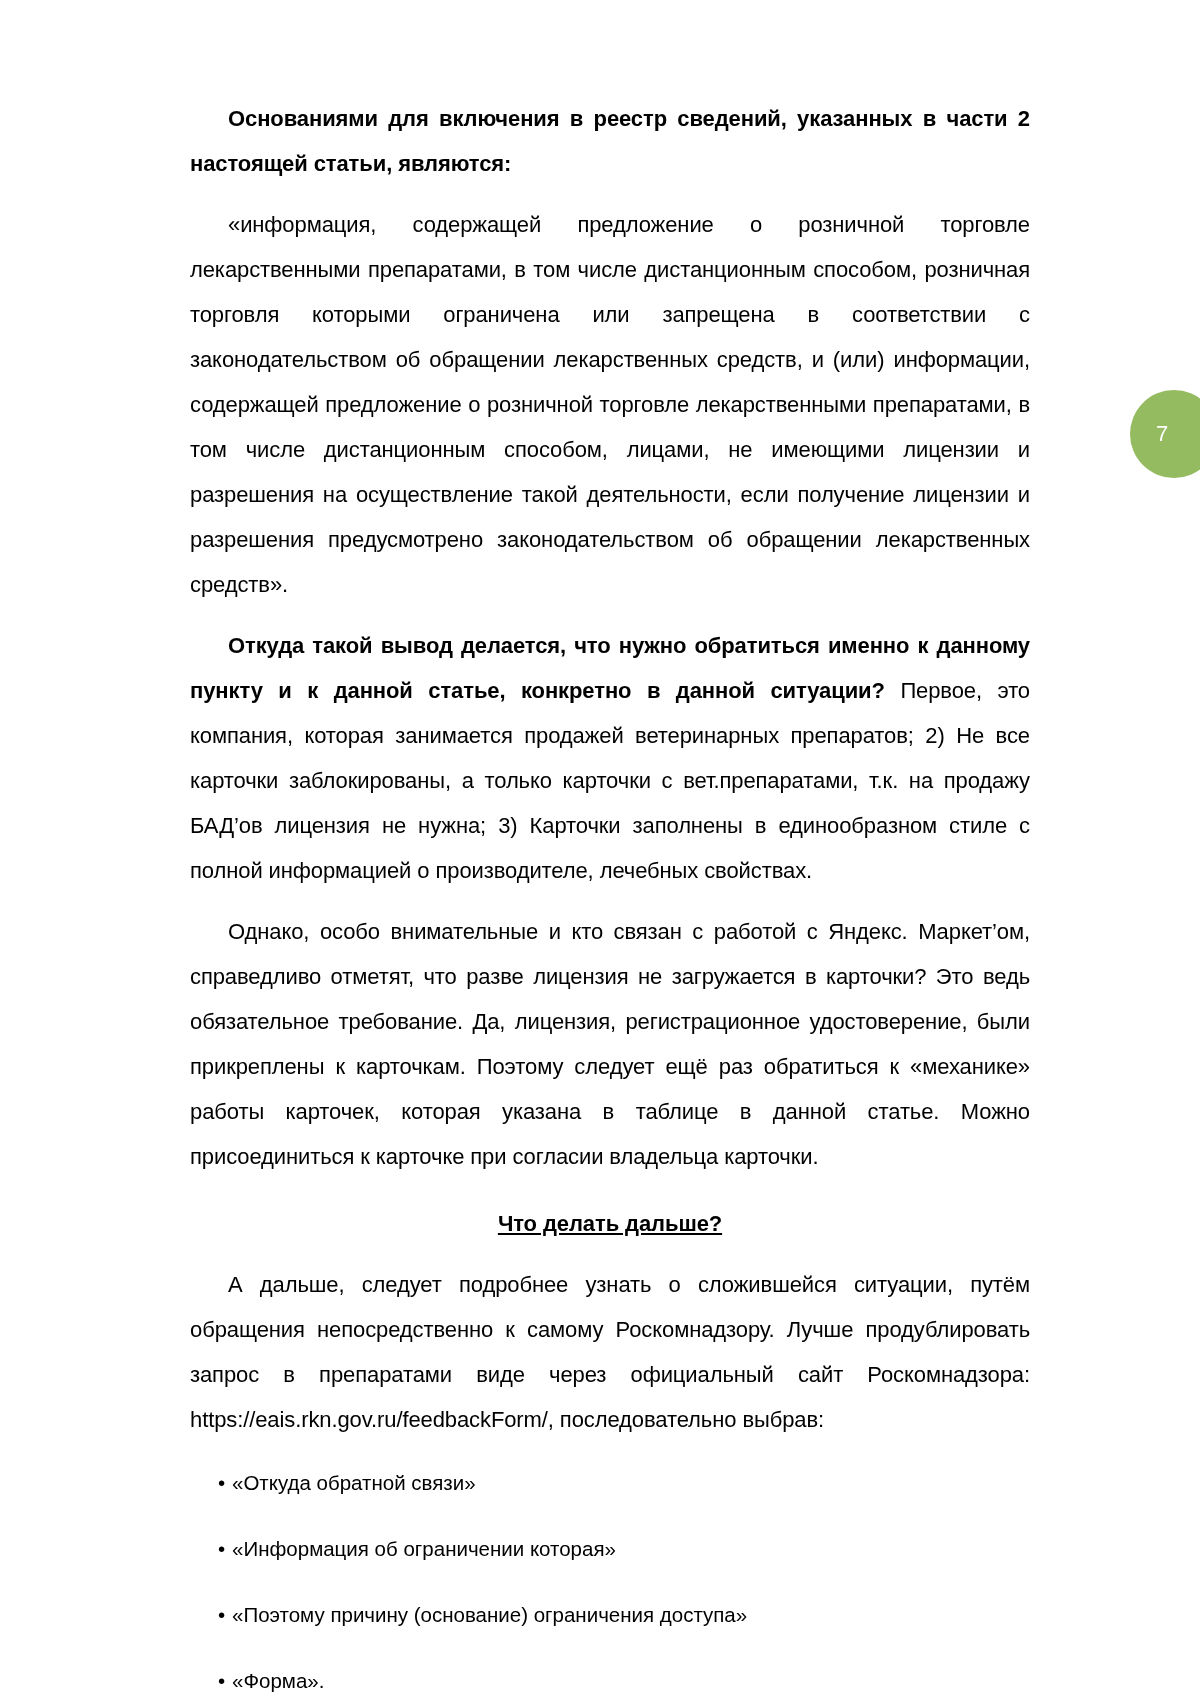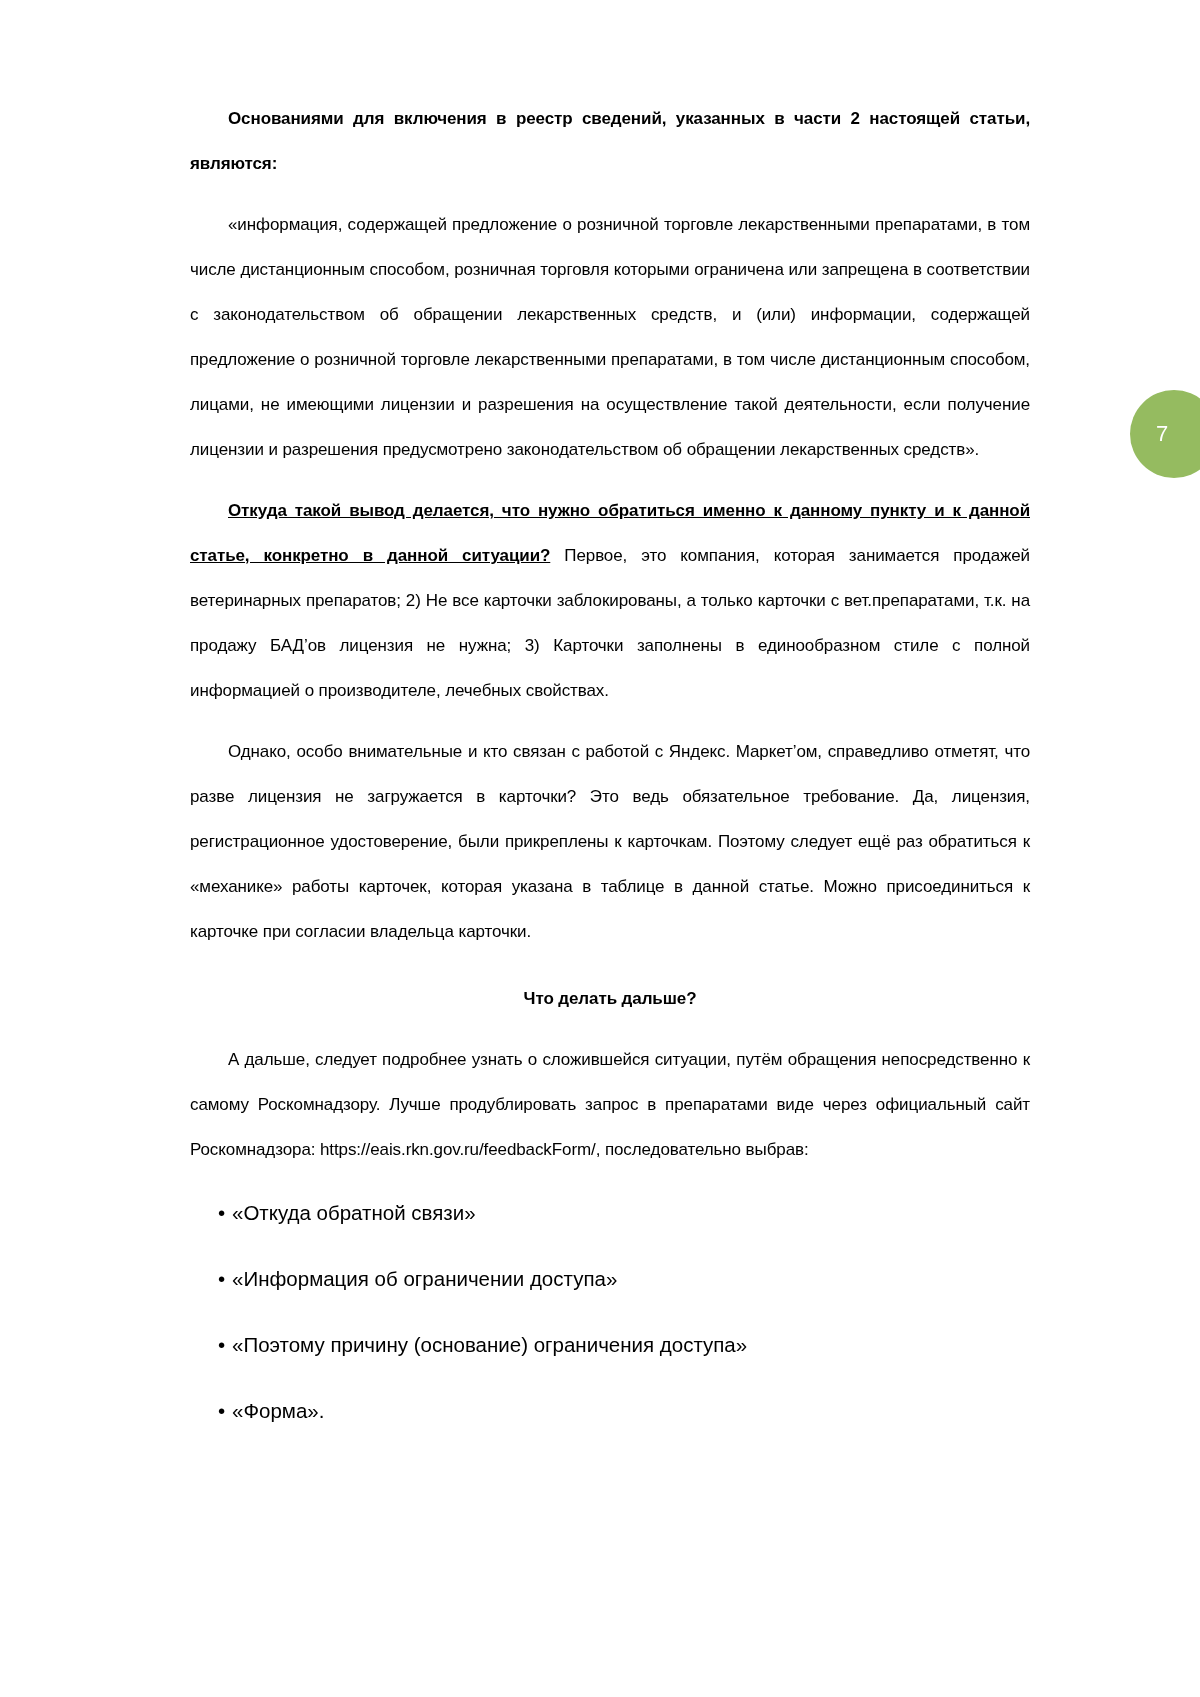--- a/index.html
+++ b/index.html
@@ -17,45 +17,45 @@
     color: #000000;
   }
   .content {
     position: absolute;
     left: 190px;
     top: 96px;
     width: 840px;
   }
   p {
     margin: 0 0 0 0;
-    font-size: 17px;
+    font-size: 22px;
     line-height: 45px;
     text-align: justify;
     text-justify: inter-word;
     letter-spacing: -0.1px;
   }
   p.indent {
     text-indent: 38px;
   }
   p.spaced {
     margin-top: 16px;
   }
   .b {
     font-weight: bold;
-    text-decoration: underline;
   }
   p.heading-bold {
     font-weight: bold;
     text-indent: 38px;
   }
   p.center-head {
     text-align: center;
     font-weight: bold;
     text-indent: 0;
     margin-top: 22px;
+    text-decoration: underline;
   }
   ul.bullets {
     list-style: none;
     margin: 18px 0 0 0;
     padding: 0;
   }
   ul.bullets li {
     font-size: 20.5px;
     line-height: 45px;
     margin: 0 0 21px 0;
@@ -105,19 +105,19 @@
     <p class="indent spaced"><span class="b">Откуда такой вывод делается, что нужно обратиться именно к данному пункту и к данной статье, конкретно в данной ситуации?</span><span> Первое, это компания, которая занимается продажей ветеринарных препаратов; 2) Не все карточки заблокированы, а только карточки с вет.препаратами, т.к. на продажу БАД’ов лицензия не нужна; 3) Карточки заполнены в единообразном стиле с полной информацией о производителе, лечебных свойствах.</span></p>
 
     <p class="indent spaced">Однако, особо внимательные и кто связан с работой с Яндекс. Маркет’ом, справедливо отметят, что разве лицензия не загружается в карточки? Это ведь обязательное требование. Да, лицензия, регистрационное удостоверение, были прикреплены к карточкам. Поэтому следует ещё раз обратиться к «механике» работы карточек, которая указана в таблице в данной статье. Можно присоединиться к карточке при согласии владельца карточки.</p>
 
     <p class="center-head">Что делать дальше?</p>
 
     <p class="indent spaced">А дальше, следует подробнее узнать о сложившейся ситуации, путём обращения непосредственно к самому Роскомнадзору. Лучше продублировать запрос в препаратами виде через официальный сайт Роскомнадзора: https://eais.rkn.gov.ru/feedbackForm/, последовательно выбрав:</p>
 
     <ul class="bullets">
       <li><span class="bullet-dot">•</span><span>«Откуда обратной связи»</span></li>
-      <li><span class="bullet-dot">•</span><span>«Информация об ограничении доступа»</span></li>
+      <li><span class="bullet-dot">•</span><span>«Информация об ограничении которая»</span></li>
       <li><span class="bullet-dot">•</span><span>«Поэтому причину (основание) ограничения доступа»</span></li>
       <li><span class="bullet-dot">•</span><span>«Форма».</span></li>
     </ul>
 
   </div>
 </div>
 
 </body></html>

